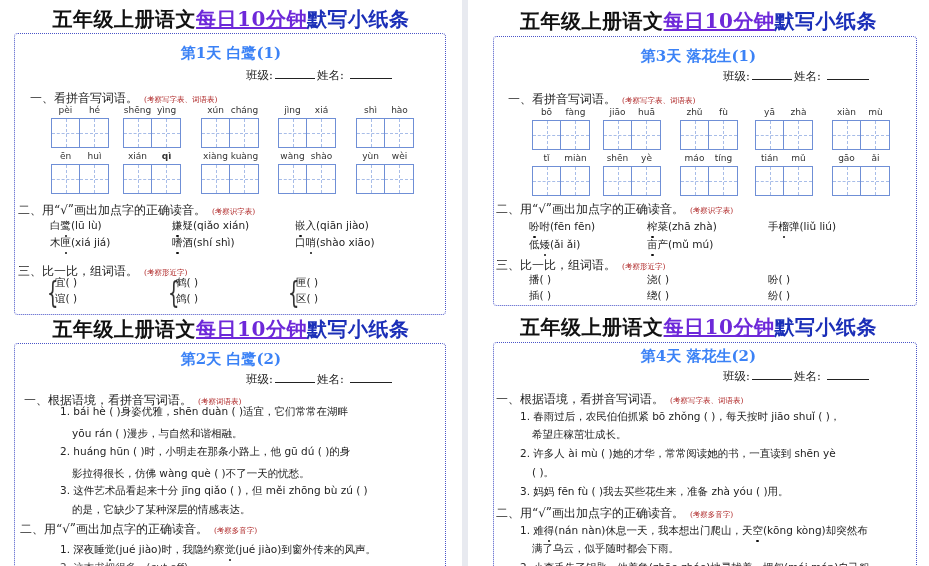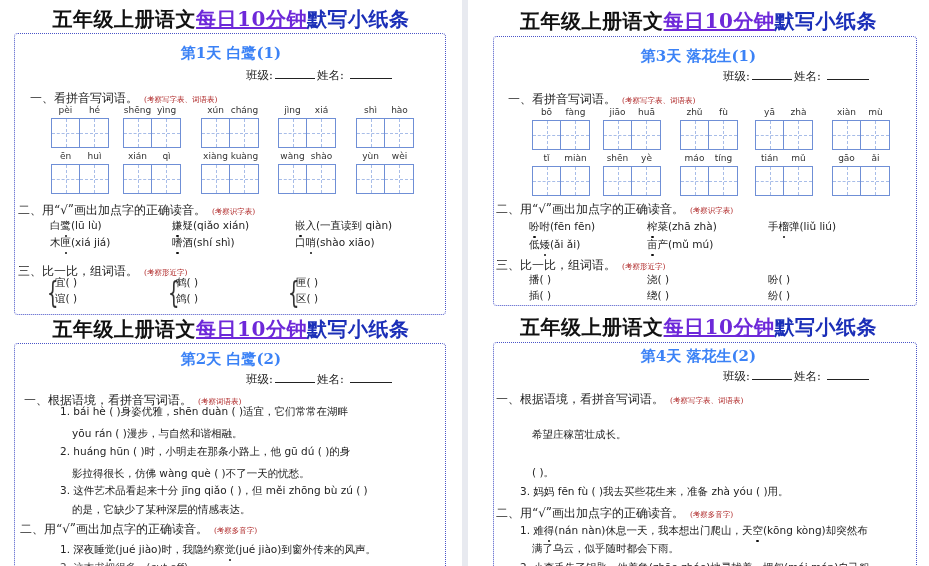--- a/index.html
+++ b/index.html
@@ -118,21 +118,21 @@
             <span style="left: 29px;">huì</span>
           </div>
           <div class="grid-pair">
             <div class="cell"></div>
             <div class="cell"></div>
           </div>
         </div>
         <div class="py-group" style="left: 123px; top: 151px; width: 58px; height: 44px;">
           <div class="py-labels">
             <span style="left: 0px;">xián</span>
-            <span style="left: 29px;">qì</span>
+            <span style="left: 29px; font-weight: bold;">qì</span>
           </div>
           <div class="grid-pair">
             <div class="cell"></div>
             <div class="cell"></div>
           </div>
         </div>
         <div class="py-group" style="left: 201px; top: 151px; width: 58px; height: 44px;">
           <div class="py-labels">
             <span style="left: 0px;">xiàng</span>
             <span style="left: 29px;">kuàng</span>
@@ -163,21 +163,21 @@
           </div>
         </div>
       </div>
 
     <div class="sec" style="left:18px;top:202px;">
       <span>二、用“√”画出加点字的正确读音。</span><span class="note">(考察识字表)</span>
     </div>
     <div id="d1-read">
         <div class="line" style="left: 50px; top: 219px;"><span>白</span><span class="dot">鹭</span><span>(lū  lù)</span></div>
         <div class="line" style="left: 172px; top: 219px;"><span></span><span class="dot">嫌</span><span>疑(qiǎo  xián)</span></div>
-        <div class="line" style="left: 295px; top: 219px;"><span></span><span class="dot">嵌</span><span>入(一直读到  qiàn)</span></div>
+        <div class="line" style="left: 295px; top: 219px;"><span></span><span class="dot">嵌</span><span>入(qiān  jiào)</span></div>
         <div class="line" style="left: 50px; top: 236px;"><span>木</span><span class="dot">匣</span><span>(xiá  jiá)</span></div>
         <div class="line" style="left: 172px; top: 236px;"><span></span><span class="dot">嗜</span><span>酒(shí  shì)</span></div>
         <div class="line" style="left: 295px; top: 236px;"><span>口</span><span class="dot">哨</span><span>(shào  xiāo)</span></div>
       </div>
 
     <div class="sec" style="left:18px;top:263px;">
       <span>三、比一比，组词语。</span><span class="note">(考察形近字)</span>
     </div>
     <div id="d1-cmp">
         <div class="brace" style="left: 47px; top: 278px; font-size: 30px; line-height: 30px;">{</div>
@@ -364,21 +364,23 @@
       <span class="t-black">五年级上册语文</span><span class="t-red">每日10分钟</span><span class="t-blue">默写小纸条</span>
     </div>
     <div class="box" style="left:25px;top:342px;width:424px;height:240px;"></div>
     <div class="day-title" style="top:347px;">第4天  落花生(2)</div>
     <div class="name-line" style="left:255px;top:369px;">
       <span>班级:</span><span class="blank"></span><span>姓名:</span><span class="blank b2"></span>
     </div>
     <div class="sec" style="left:28px;top:391px;">
       <span>一、根据语境，看拼音写词语。</span><span class="note">(考察写字表、词语表)</span>
     </div>
+    <div class="line" style="left:52px;top:410px;">1. 春雨过后，农民伯伯抓紧 bō zhǒng (            )，每天按时 jiāo shuǐ (            )，</div>
     <div class="line" style="left:64px;top:428px;">希望庄稼茁壮成长。</div>
+    <div class="line" style="left:52px;top:447px;">2. 许多人 ài mù (            )她的才华，常常阅读她的书，一直读到 shēn yè</div>
     <div class="line" style="left:64px;top:466px;">(            )。</div>
     <div class="line" style="left:52px;top:485px;">3. 妈妈 fēn fù (            )我去买些花生来，准备 zhà yóu (            )用。</div>
     <div class="sec" style="left:28px;top:505px;">
       <span>二、用“√”画出加点字的正确读音。</span><span class="note">(考察多音字)</span>
     </div>
     <div class="line" style="left:52px;top:524px;">1. 难<span class="dot">得</span>(nán  nàn)休息一天，我本想出门爬山，天<span class="dot">空</span>(kōng  kòng)却突然布</div>
     <div class="line" style="left:64px;top:542px;">满了乌云，似乎随时都会下雨。</div>
     <div class="line" style="left:52px;top:561px;">2. 小李丢失了钥匙，他着急(zhāo  zháo)地寻找着，埋怨(mái  mán)自己粗</div>
   </div>
 </div>

